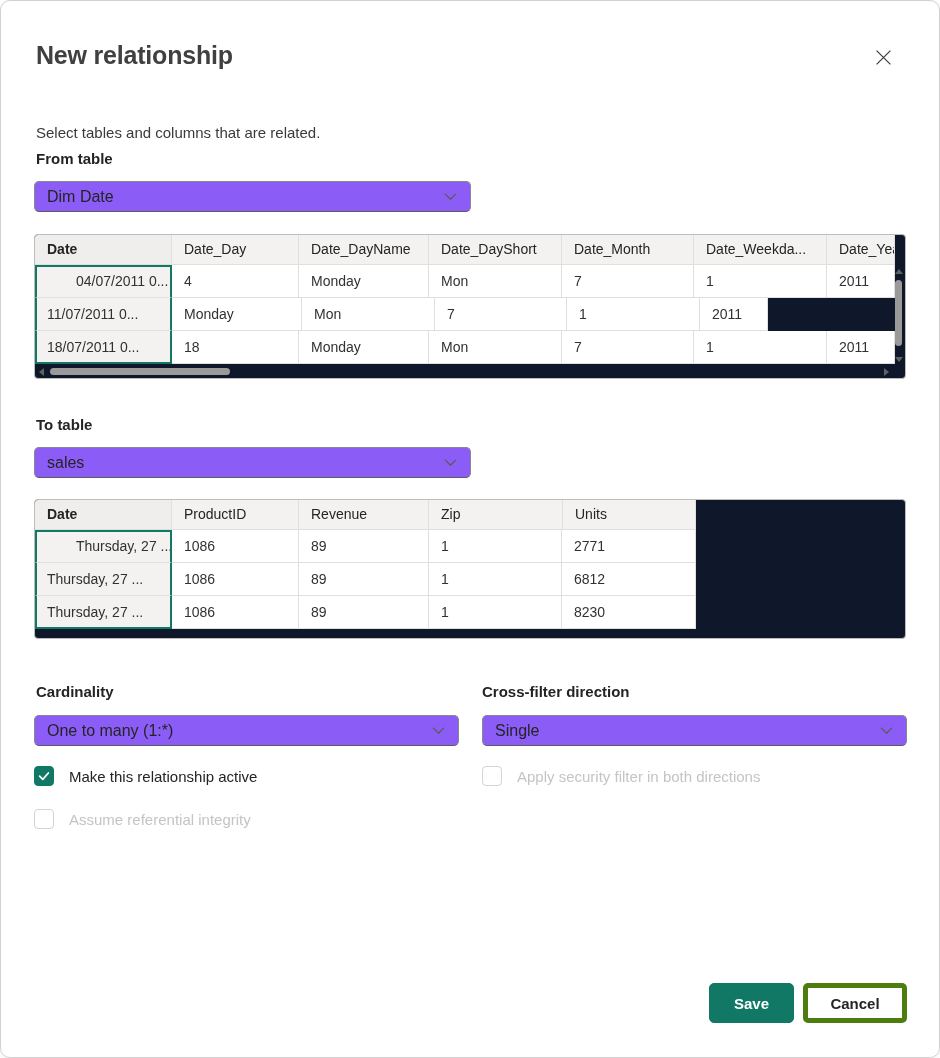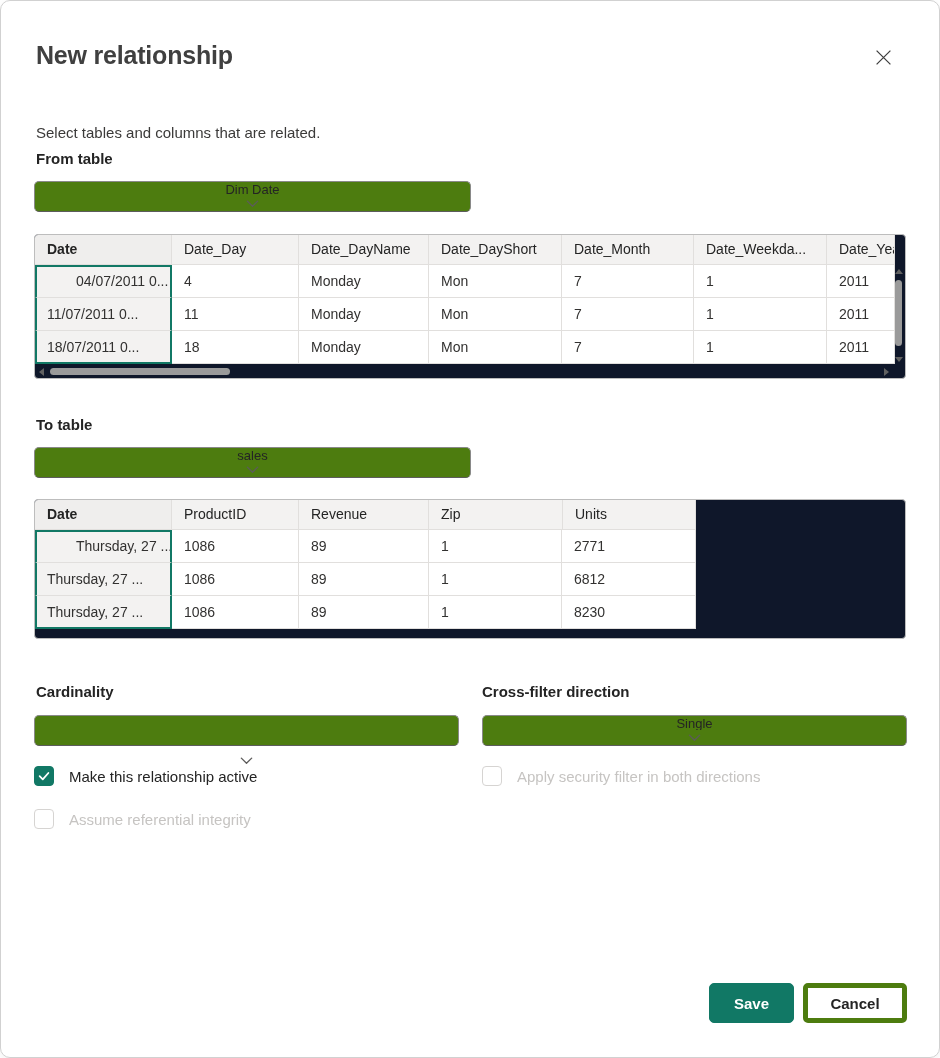--- a/index.html
+++ b/index.html
@@ -22,29 +22,28 @@
   .abs { position: absolute; }
 
   .title { left: 35px; top: 40px; font-size: 25px; font-weight: 700; color: #404040; letter-spacing: -0.2px; }
   .subtitle { left: 35px; top: 96px; font-size: 15px; color: #3b3a39; margin-top: 27px; }
 
   .close-btn { left: 866px; top: 40px; width: 32px; height: 32px; display:flex; align-items:center; justify-content:center; cursor: pointer; background: transparent; border: none; }
 
   .field-label { font-size: 15px; font-weight: 700; color: #242424; }
 
   .dropdown {
-    height: 31px; background: #4d7c0f;
+    height: 31px; background: #8b5cf6;
     border: 1px solid #898989;
     border-bottom-color: #5c5c5c;
     border-radius: 5px;
     display: flex; align-items: center;
     padding: 0 12px;
-    font-size: 13px; color: #242424;
+    font-size: 16px; color: #242424;
     cursor: pointer;
-    flex-direction: column;
   }
   .dropdown .dd-text { flex: 1; overflow: hidden; white-space: nowrap; }
   .dropdown svg { flex: none; }
 
   
   .tablebox {
     background: #0f172a;
     border: 1px solid #bdbdbd;
     border-radius: 4px;
     overflow: hidden;
@@ -158,21 +157,20 @@
           <div class="td td-sel sel-top" style="width: 137px;">04/07/2011 0...</div>
           <div class="td" style="width: 127px;">4</div>
           <div class="td" style="width: 130px;">Monday</div>
           <div class="td" style="width: 133px;">Mon</div>
           <div class="td" style="width: 132px;">7</div>
           <div class="td" style="width: 133px;">1</div>
           <div class="td" style="width: 68px;">2011</div>
         </div>
         <div class="trow">
           <div class="td td-sel" style="width: 137px;">11/07/2011 0...</div>
-          <div class="td" style="width: 127px;">11</div>
           <div class="td" style="width: 130px;">Monday</div>
           <div class="td" style="width: 133px;">Mon</div>
           <div class="td" style="width: 132px;">7</div>
           <div class="td" style="width: 133px;">1</div>
           <div class="td" style="width: 68px;">2011</div>
         </div>
         <div class="trow">
           <div class="td td-sel sel-bottom" style="width: 137px;">18/07/2011 0...</div>
           <div class="td" style="width: 127px;">18</div>
           <div class="td" style="width: 130px;">Monday</div>

